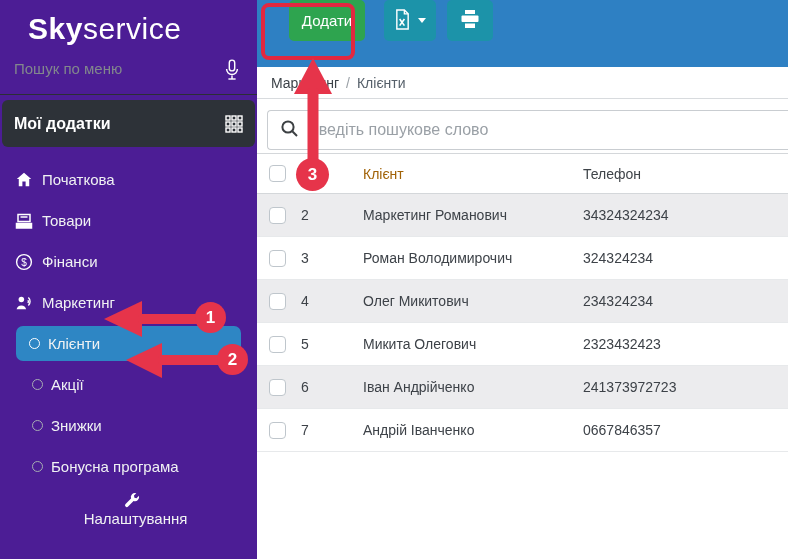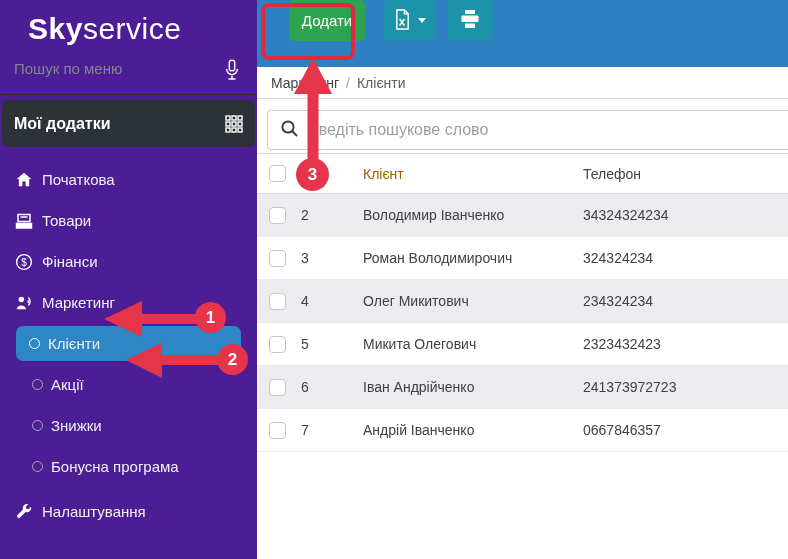--- a/index.html
+++ b/index.html
@@ -151,21 +151,21 @@
       </div>
       <div class="sub-item">
         <span class="bullet"></span>
         <span>Знижки</span>
       </div>
       <div class="sub-item">
         <span class="bullet"></span>
         <span>Бонусна програма</span>
       </div>
 
-      <div class="nav-item" style="margin-top:4px;">
+      <div class="nav-item" style="margin-top:4px;flex-direction:column;">
         <span class="ic">
           <svg width="17" height="17" viewBox="0 0 18 18" fill="#fff">
             <path d="M16.8 4.0 a4.4 4.4 0 0 1 -5.6 5.6 L5.4 15.4 a1.9 1.9 0 0 1 -2.7 -2.7 L8.5 6.9 A4.4 4.4 0 0 1 14.1 1.3 L11.6 3.8 l.5 2.2 2.2 .5 2.5-2.5 z"></path>
           </svg>
         </span>
         <span>Налаштування</span>
       </div>
     </nav>
   </aside>
 
@@ -225,21 +225,21 @@
           <th class="sortable">Клієнт</th>
           <th>Телефон</th>
         </tr>
       </thead>
       <tbody>
         <tr>
           <td class="cell-check">
               <input type="checkbox" style="">
             </td>
           <td>2</td>
-          <td>Володимир Іванченко</td>
+          <td>Маркетинг Романович</td>
           <td>34324324234</td>
         </tr>
         <tr>
           <td class="cell-check">
               <input type="checkbox" style="">
             </td>
           <td>3</td>
           <td>Роман Володимирочич</td>
           <td>324324234</td>
         </tr>

